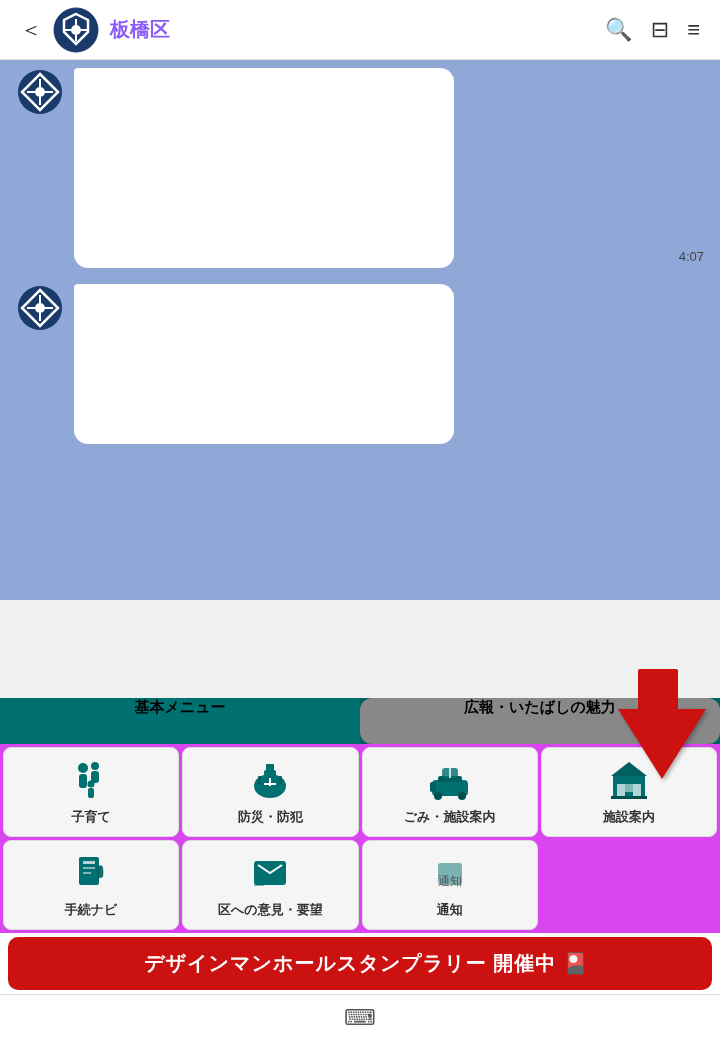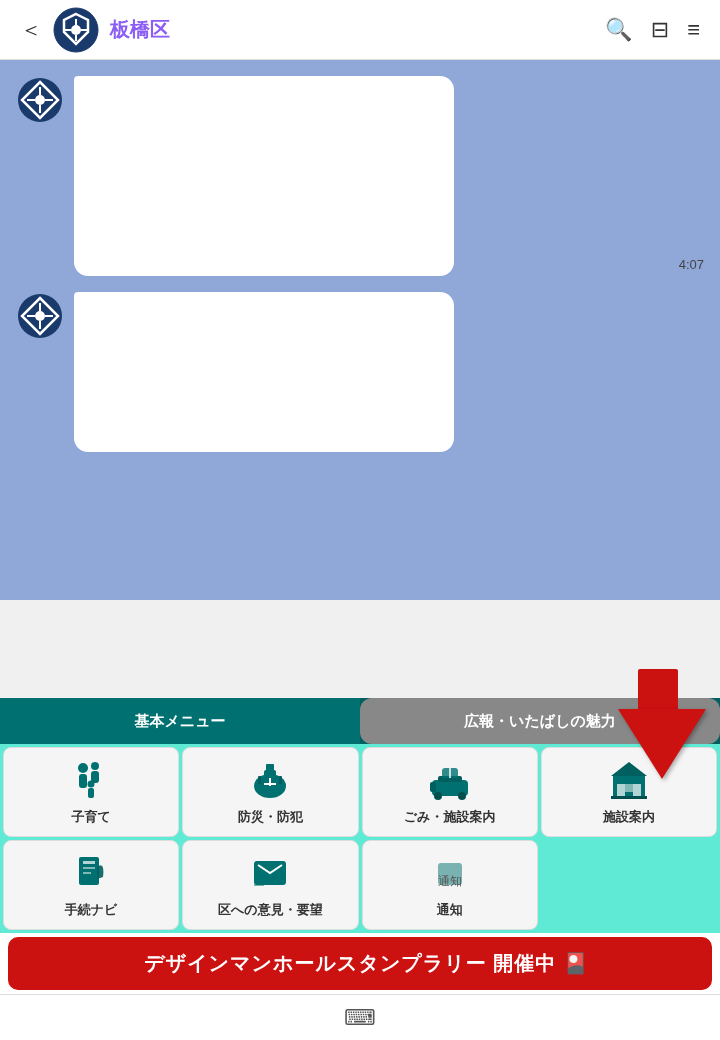--- a/index.html
+++ b/index.html
@@ -44,21 +44,21 @@
     }
     .header-icon {
       font-size: 22px;
       color: #333;
       cursor: pointer;
     }
 
     
     #chat-area {
       background: #8fa8d8;
-      padding: 16px 16px;
+      padding: 8px 16px;
       display: flex;
       flex-direction: column;
       gap: 16px;
       height: 540px;
       overflow-y: auto;
     }
 
     .message-row {
       display: flex;
       align-items: flex-start;
@@ -83,38 +83,37 @@
 
     
     #tab-menu {
       display: flex;
       background: #005f5f;
       height: 46px;
     }
     .tab-item {
       flex: 1;
       display: flex;
-      align-items: center;
       justify-content: center;
       font-size: 15px;
       font-weight: bold;
-      color: #ffffff;
+      color: #000000;
       cursor: pointer;
     }
     .tab-item.active {
       background: #007070;
     }
     .tab-item.inactive {
       background: #888;
       border-radius: 12px;
     }
 
     
     #grid-menu {
-      background: #5eead4;
+      background: #d946ef;
       display: grid;
       grid-template-columns: repeat(4, 1fr);
       gap: 3px;
       padding: 3px;
     }
     .menu-cell {
       background: #f5f5f5;
       border: 1px solid #ddd;
       border-radius: 8px;
       display: flex;

